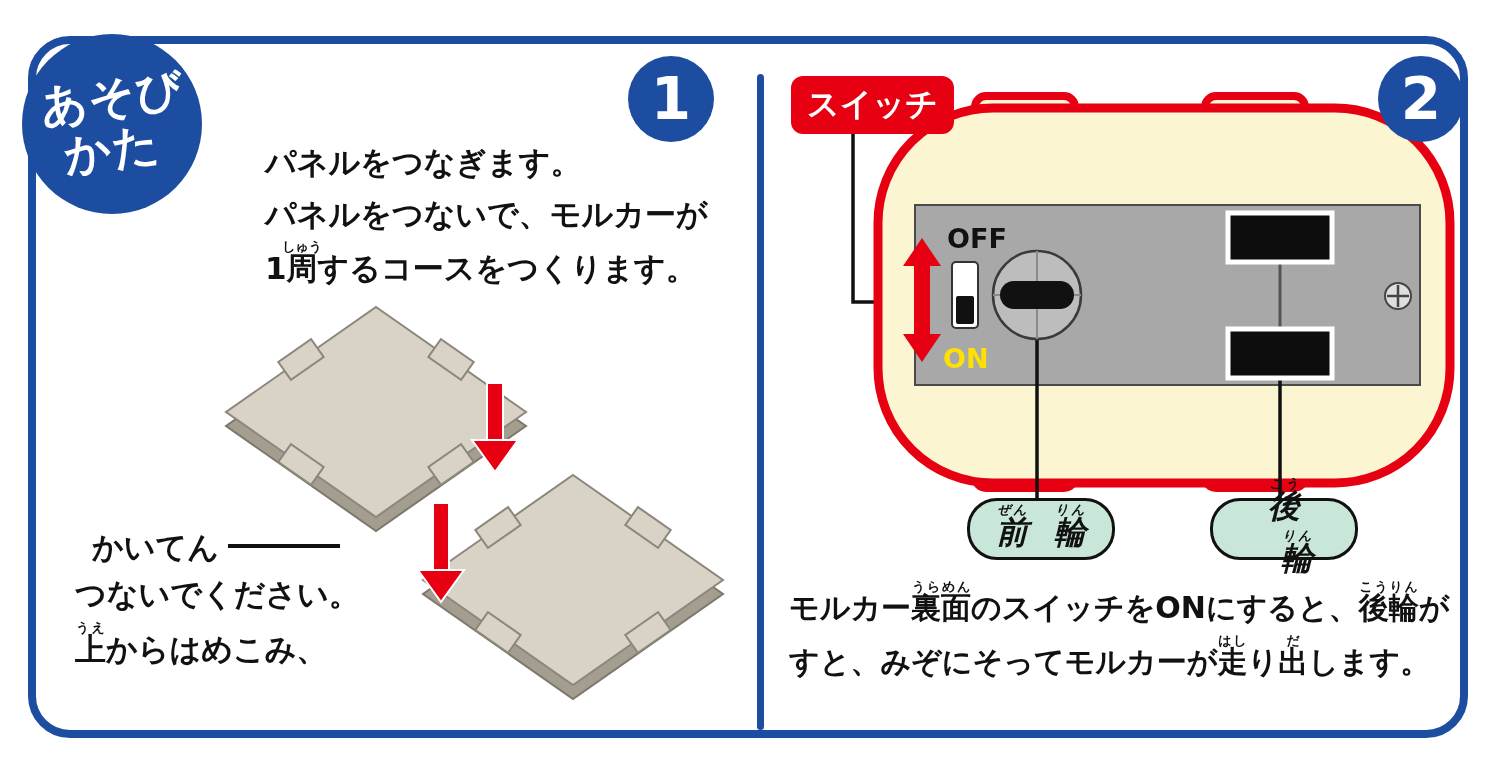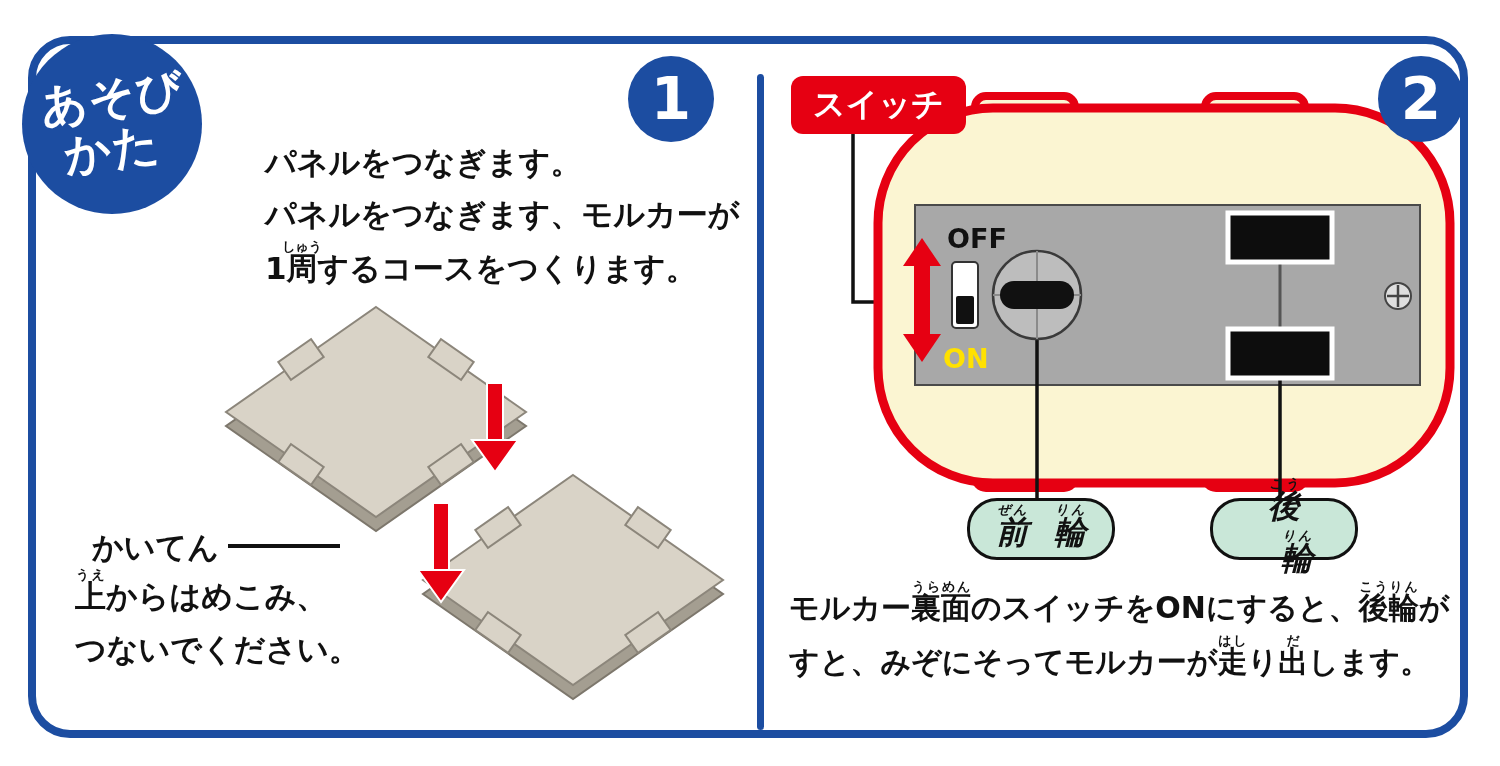--- a/index.html
+++ b/index.html
@@ -39,21 +39,21 @@
   ruby{ruby-position:over;}
   rt{font-size:13px;font-weight:bold;letter-spacing:0;}
 
   .panel-svg{position:absolute;left:138px;top:240px;}
   .panel-label{position:absolute;left:62px;top:487px;font-size:31px;font-weight:bold;white-space:nowrap;}
   .panel-leader{position:absolute;left:198px;top:504px;width:112px;height:4px;background:#111;}
   .note{position:absolute;left:45px;top:528px;font-size:31px;font-weight:bold;line-height:53px;white-space:nowrap;}
 
   .switch-label{
     position:absolute;left:16px;top:36px;background:#e60012;color:#fff;
-    font-size:32px;font-weight:bold;padding:7px 22px;border-radius:12px;z-index:4;white-space:nowrap;
+    font-size:32px;font-weight:bold;padding:7px 16px;border-radius:12px;z-index:4;white-space:nowrap;
   }
   .step2-svg{position:absolute;left:0;top:0;}
   .wheel-pill{
     position:absolute;top:458px;width:142px;height:56px;background:#c9e7d8;
     border:3px solid #111;border-radius:30px;display:flex;align-items:center;justify-content:center;
     font-size:32px;font-weight:bold;z-index:3;font-style:italic;
   }
   .wheel-pill ruby + ruby{margin-left:26px;}
   .pill-front{left:192px;}
   .pill-rear{left:435px;flex-direction:column;}
@@ -75,21 +75,21 @@
 
 <div class="divider"></div>
 
 <div class="section sec1">
   <div class="numbadge" style="left:598px;top:16px;">
     <span>1</span>
   </div>
 
   <div class="intro">
     <div>パネルをつなぎます。</div>
-    <div>パネルをつなぎます、モルカーが</div>
+    <div>パネルをつないで、モルカーが</div>
     <div>1<ruby>周<rt>しゅう</rt></ruby>するコースをつくります。</div>
   </div>
 
   <svg class="panel-svg" width="572" height="432" viewBox="0 0 572 432">
 
     <g>
       <polygon points="208,41 358,146 208,251 58,146" fill="#a49e91" stroke="#7d776c" stroke-width="2"></polygon>
       <polygon points="208,27 358,132 208,237 58,132" fill="#d9d3c7" stroke="#8c867b" stroke-width="2"></polygon>
       <g fill="#d9d3c7" stroke="#8c867b" stroke-width="2">
         <rect x="-20" y="-11" width="40" height="22" transform="translate(283,79.5) rotate(35)"></rect>
@@ -115,22 +115,22 @@
       <polygon points="327,192 304,160 350,160"></polygon>
       <rect x="265" y="223" width="16" height="68"></rect>
       <polygon points="273,322 250,290 296,290"></polygon>
     </g>
   </svg>
 
   <div class="panel-label">かいてん</div>
   <div class="panel-leader"></div>
 
   <div class="note">
+    <div>つないでください。</div>
     <div><ruby>上<rt>うえ</rt></ruby>からはめこみ、</div>
-    <div>つないでください。</div>
   </div>
 </div>
 
 <div class="section sec2">
   <div class="numbadge" style="right:6px;top:16px;">
     <span>2</span>
   </div>
 
   <div class="switch-label">スイッチ</div>
 

